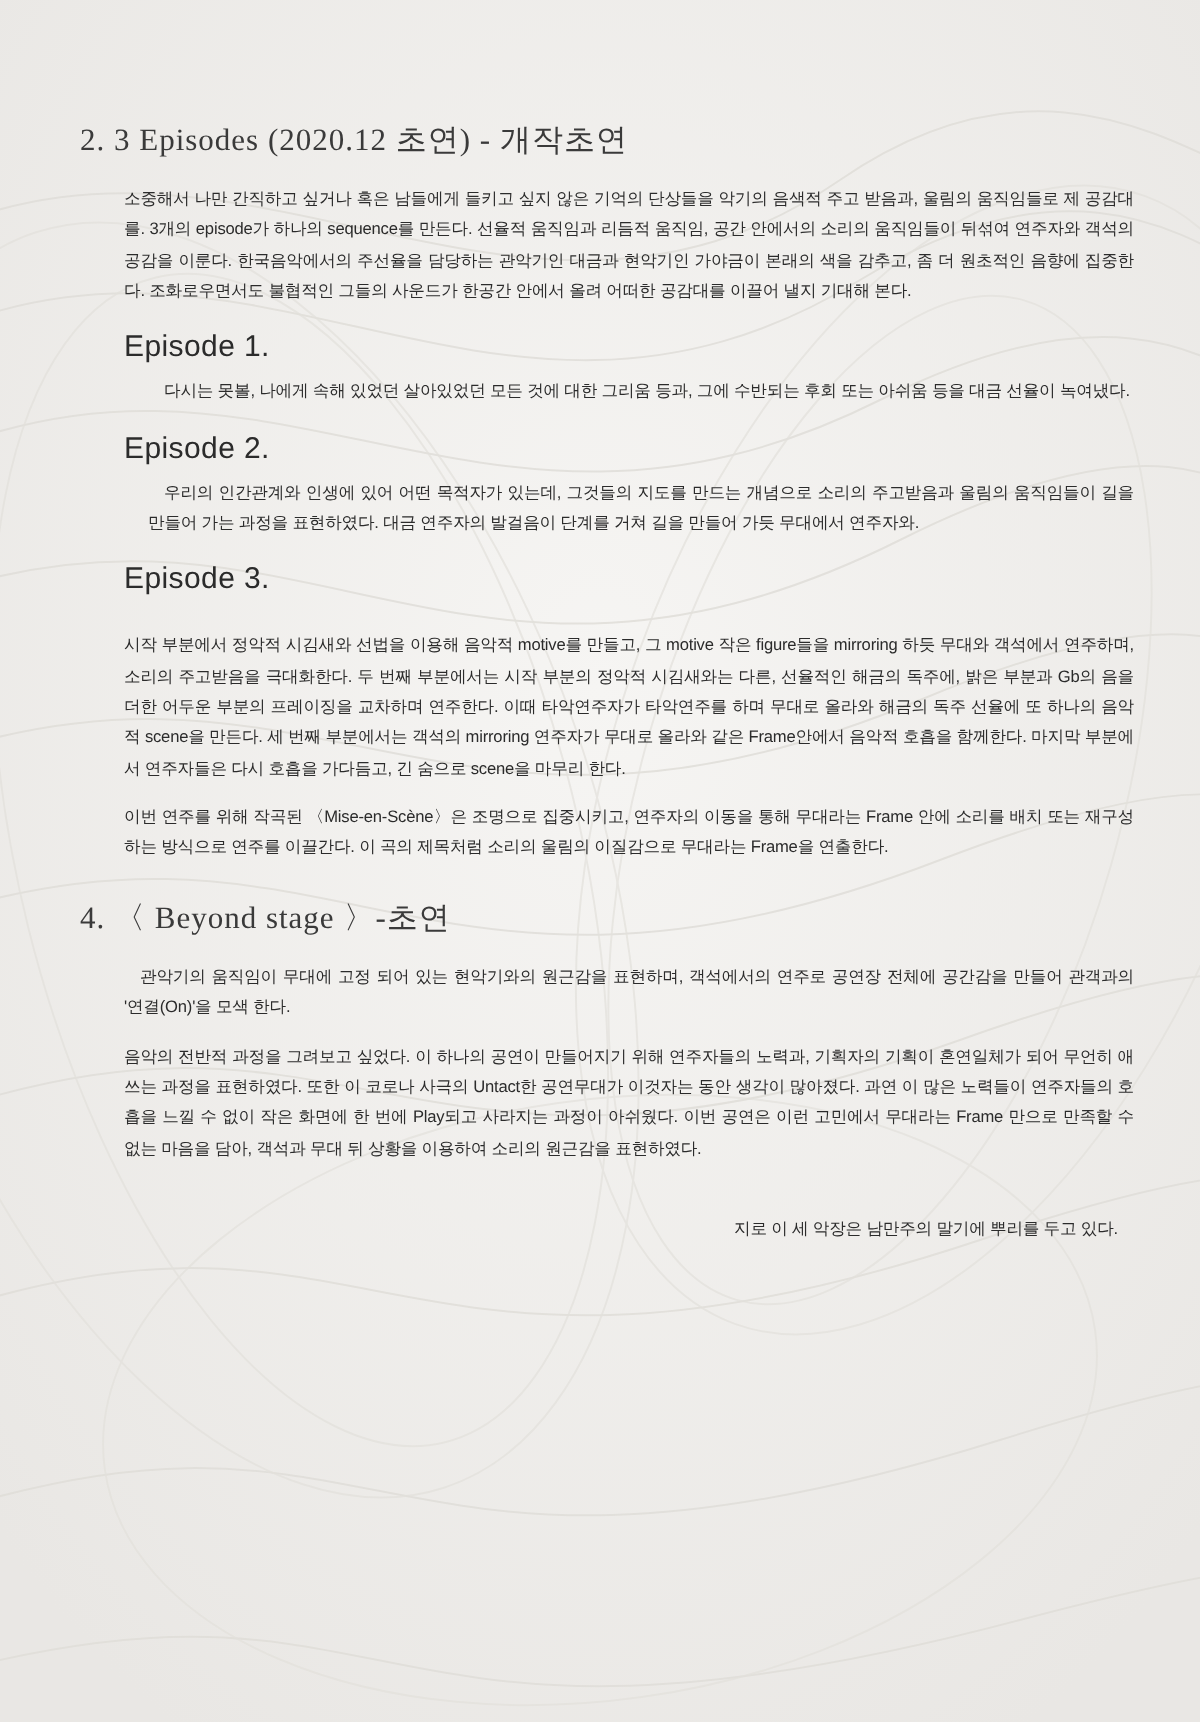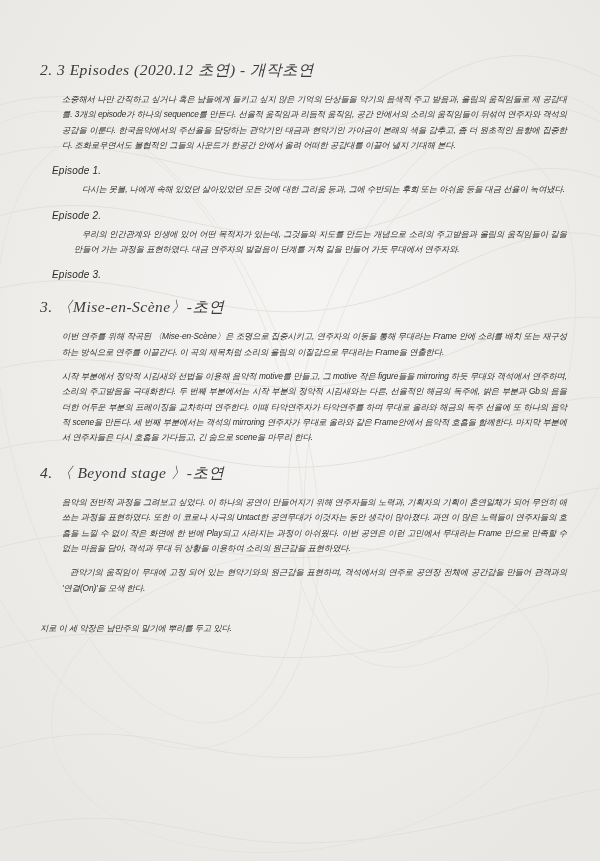--- a/index.html
+++ b/index.html
@@ -27,21 +27,20 @@
     position: absolute;
     top: 0;
     left: 0;
   }
   .page {
     position: relative;
     z-index: 1;
     padding: 46px 27px 20px 40px;
     box-sizing: border-box;
     height: 861px;
-    font-style: italic;
   }
   h2.section-title {
     font-family: "Liberation Serif", serif;
     font-size: 15.5px;
     font-weight: normal;
     color: #3a3a3a;
     margin: 0 0 11px 0;
     letter-spacing: 0.5px;
   }
   .section {
@@ -57,31 +56,32 @@
     margin: 0 0 9px 0;
     text-align: justify;
     padding-left: 22px;
     padding-right: 6px;
     letter-spacing: -0.1px;
   }
   p.body-text.indent {
     text-indent: 8px;
   }
   .ep-label {
-    font-size: 10px;
+    font-size: 15px;
     color: #2b2b2b;
-    margin: 12px 0 6px 12px;
+    margin: 12px 0 6px 22px;
     letter-spacing: 0.2px;
   }
   p.ep-text {
     padding-left: 34px;
   }
   .closing {
     font-size: 8.3px;
     color: #2b2b2b;
+    text-align: right;
     margin: 27px 14px 0 0;
     letter-spacing: -0.1px;
   }
   .sec3 h2, .sec4 h2 {
     margin-top: 2px;
   }
 </style>
 </head>
 <body>
 
@@ -125,26 +125,25 @@
     <div class="ep-label">Episode 1.</div>
     <p class="body-text ep-text indent">다시는 못볼, 나에게 속해 있었던 살아있었던 모든 것에 대한 그리움 등과, 그에 수반되는 후회 또는 아쉬움 등을 대금 선율이 녹여냈다.</p>
 
     <div class="ep-label">Episode 2.</div>
     <p class="body-text ep-text indent">우리의 인간관계와 인생에 있어 어떤 목적자가 있는데, 그것들의 지도를 만드는 개념으로 소리의 주고받음과 울림의 움직임들이 길을 만들어 가는 과정을 표현하였다. 대금 연주자의 발걸음이 단계를 거쳐 길을 만들어 가듯 무대에서 연주자와.</p>
 
     <div class="ep-label">Episode 3.</div>
   </div>
 
   <div class="section sec3">
-    <h2 class="section-title">3. 〈Mise-en-Scène〉-초연</h2>
+    <p class="body-text">시작 부분에서 정악적 시김새와 선법을 이용해 음악적 motive를 만들고, 그 motive 작은 figure들을 mirroring 하듯 무대와 객석에서 연주하며, 소리의 주고받음을 극대화한다. 두 번째 부분에서는 시작 부분의 정악적 시김새와는 다른, 선율적인 해금의 독주에, 밝은 부분과 Gb의 음을 더한 어두운 부분의 프레이징을 교차하며 연주한다. 이때 타악연주자가 타악연주를 하며 무대로 올라와 해금의 독주 선율에 또 하나의 음악적 scene을 만든다. 세 번째 부분에서는 객석의 mirroring 연주자가 무대로 올라와 같은 Frame안에서 음악적 호흡을 함께한다. 마지막 부분에서 연주자들은 다시 호흡을 가다듬고, 긴 숨으로 scene을 마무리 한다.</p>
     <p class="body-text">이번 연주를 위해 작곡된 〈Mise-en-Scène〉은 조명으로 집중시키고, 연주자의 이동을 통해 무대라는 Frame 안에 소리를 배치 또는 재구성하는 방식으로 연주를 이끌간다. 이 곡의 제목처럼 소리의 울림의 이질감으로 무대라는 Frame을 연출한다.</p>
-    <p class="body-text">시작 부분에서 정악적 시김새와 선법을 이용해 음악적 motive를 만들고, 그 motive 작은 figure들을 mirroring 하듯 무대와 객석에서 연주하며, 소리의 주고받음을 극대화한다. 두 번째 부분에서는 시작 부분의 정악적 시김새와는 다른, 선율적인 해금의 독주에, 밝은 부분과 Gb의 음을 더한 어두운 부분의 프레이징을 교차하며 연주한다. 이때 타악연주자가 타악연주를 하며 무대로 올라와 해금의 독주 선율에 또 하나의 음악적 scene을 만든다. 세 번째 부분에서는 객석의 mirroring 연주자가 무대로 올라와 같은 Frame안에서 음악적 호흡을 함께한다. 마지막 부분에서 연주자들은 다시 호흡을 가다듬고, 긴 숨으로 scene을 마무리 한다.</p>
   </div>
 
   <div class="section sec4">
     <h2 class="section-title">4. 〈 Beyond stage 〉-초연</h2>
+    <p class="body-text indent">관악기의 움직임이 무대에 고정 되어 있는 현악기와의 원근감을 표현하며, 객석에서의 연주로 공연장 전체에 공간감을 만들어 관객과의 '연결(On)'을 모색 한다.</p>
     <p class="body-text">음악의 전반적 과정을 그려보고 싶었다. 이 하나의 공연이 만들어지기 위해 연주자들의 노력과, 기획자의 기획이 혼연일체가 되어 무언히 애쓰는 과정을 표현하였다. 또한 이 코로나 사극의 Untact한 공연무대가 이것자는 동안 생각이 많아졌다. 과연 이 많은 노력들이 연주자들의 호흡을 느낄 수 없이 작은 화면에 한 번에 Play되고 사라지는 과정이 아쉬웠다. 이번 공연은 이런 고민에서 무대라는 Frame 만으로 만족할 수 없는 마음을 담아, 객석과 무대 뒤 상황을 이용하여 소리의 원근감을 표현하였다.</p>
-    <p class="body-text indent">관악기의 움직임이 무대에 고정 되어 있는 현악기와의 원근감을 표현하며, 객석에서의 연주로 공연장 전체에 공간감을 만들어 관객과의 '연결(On)'을 모색 한다.</p>
   </div>
 
   <div class="closing">지로 이 세 악장은 남만주의 말기에 뿌리를 두고 있다.</div>
 
 </div>
 
 </body></html>

